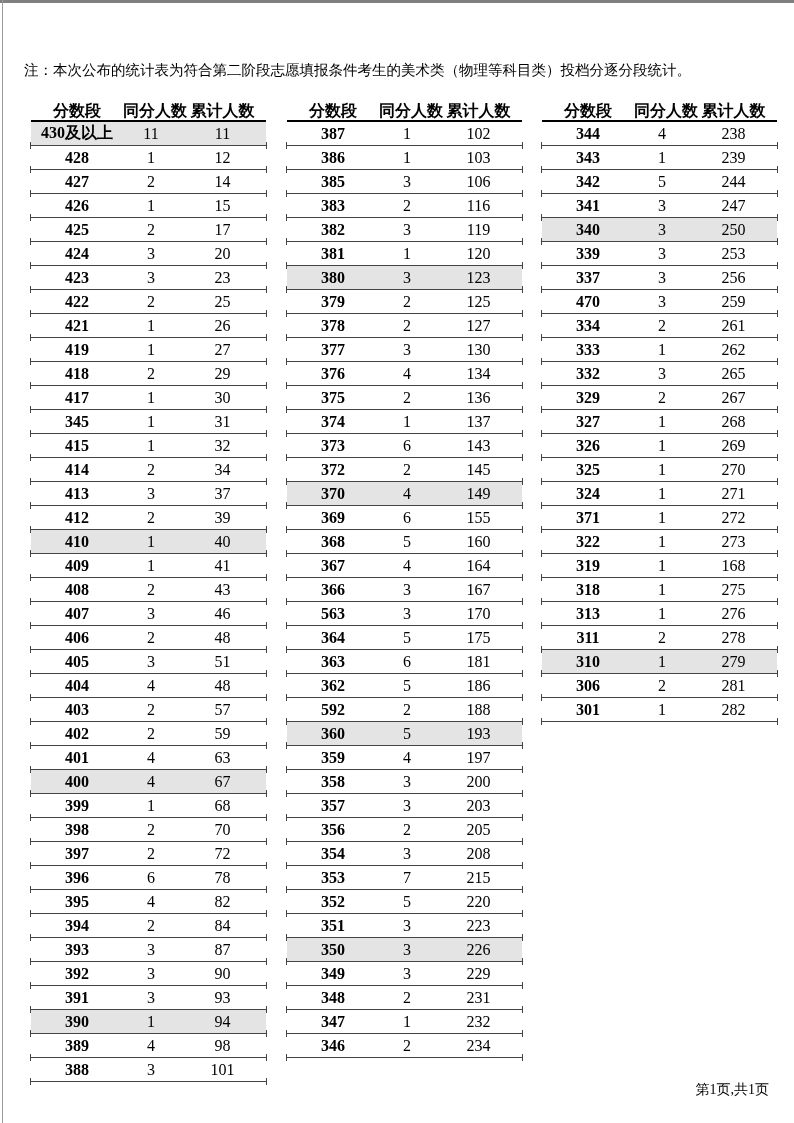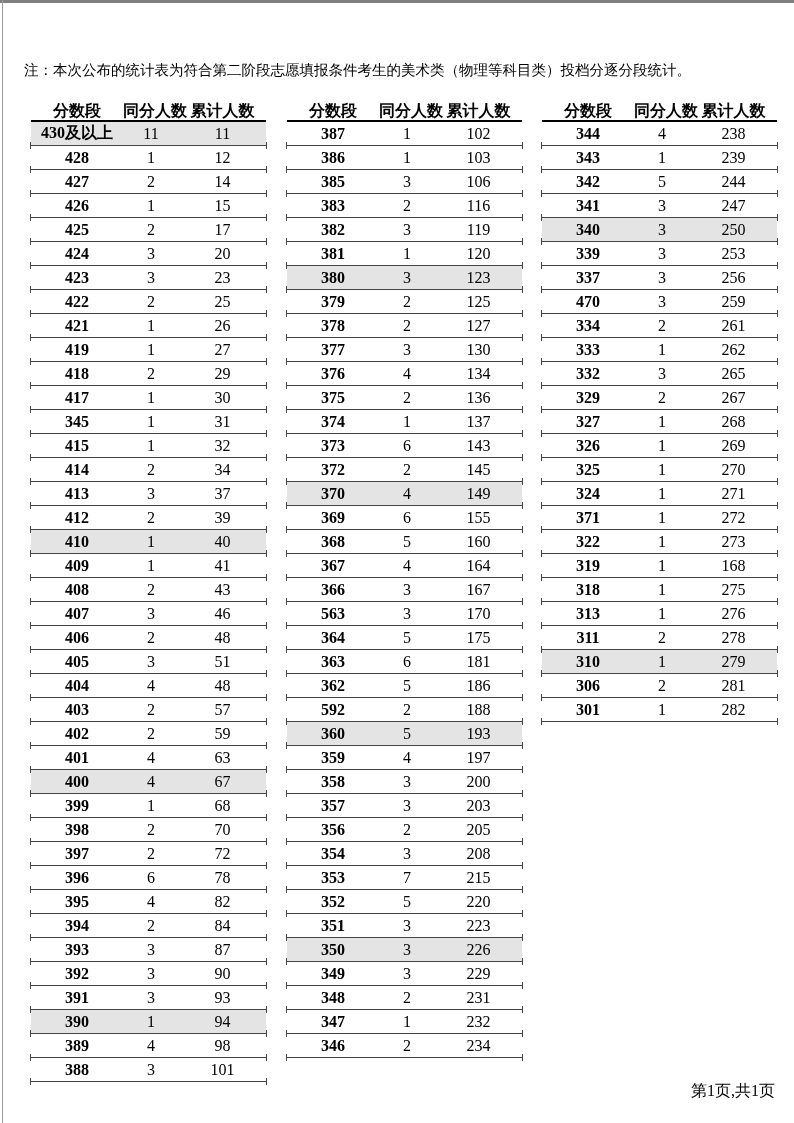--- a/index.html
+++ b/index.html
@@ -47,22 +47,22 @@
     border-bottom:1px solid var(--border);
   }
   .row::before,.row::after{
     content:"";position:absolute;bottom:-4px;width:1px;height:7px;background:var(--border);
   }
   .row::before{left:-1px;}
   .row::after{right:-1px;}
   .row .score{font-weight:bold;white-space:nowrap;}
   .row.hl{background:var(--hl);}
   .footer{
-    position:absolute;top:1081px;right:19px;
-    font-size:16px;
+    position:absolute;top:1081px;right:25px;
+    font-size:14px;
   }
 </style>
 </head>
 <body>
 
 <div class="page">
   <div class="win-top"></div>
   <div class="win-left"></div>
 
   <div class="note">注：本次公布的统计表为符合第二阶段志愿填报条件考生的美术类（物理等科目类）投档分逐分段统计。</div>

